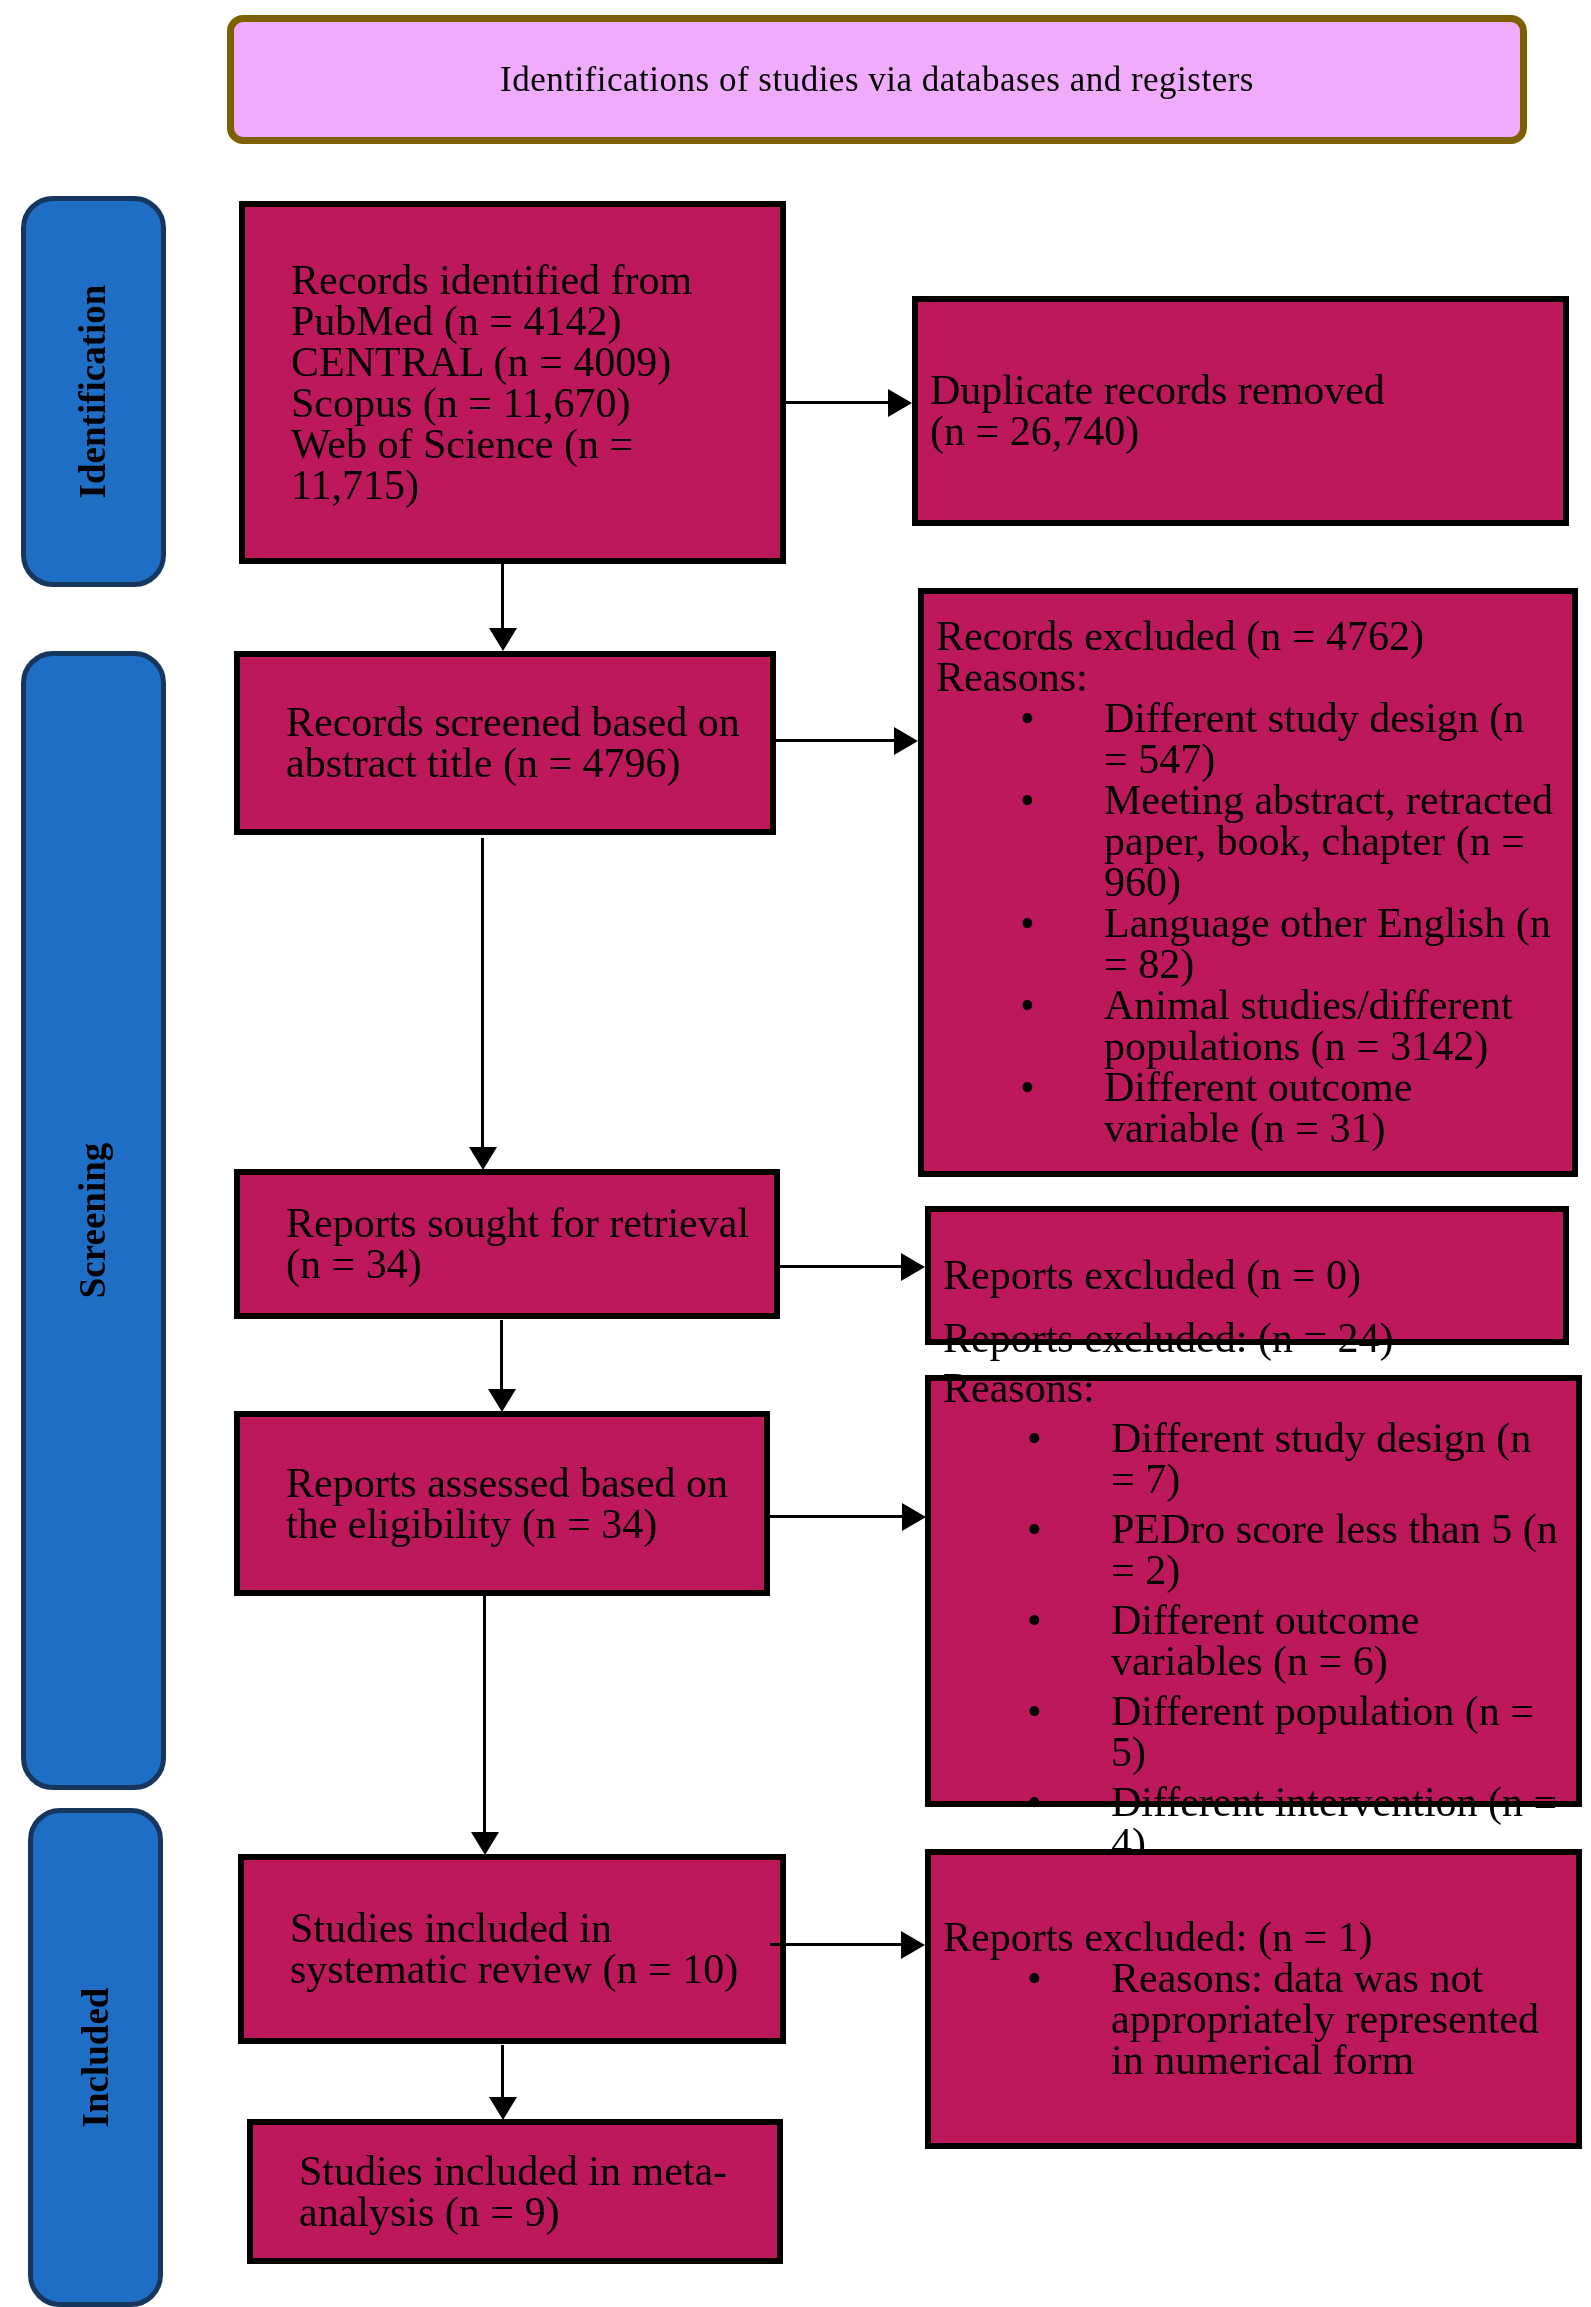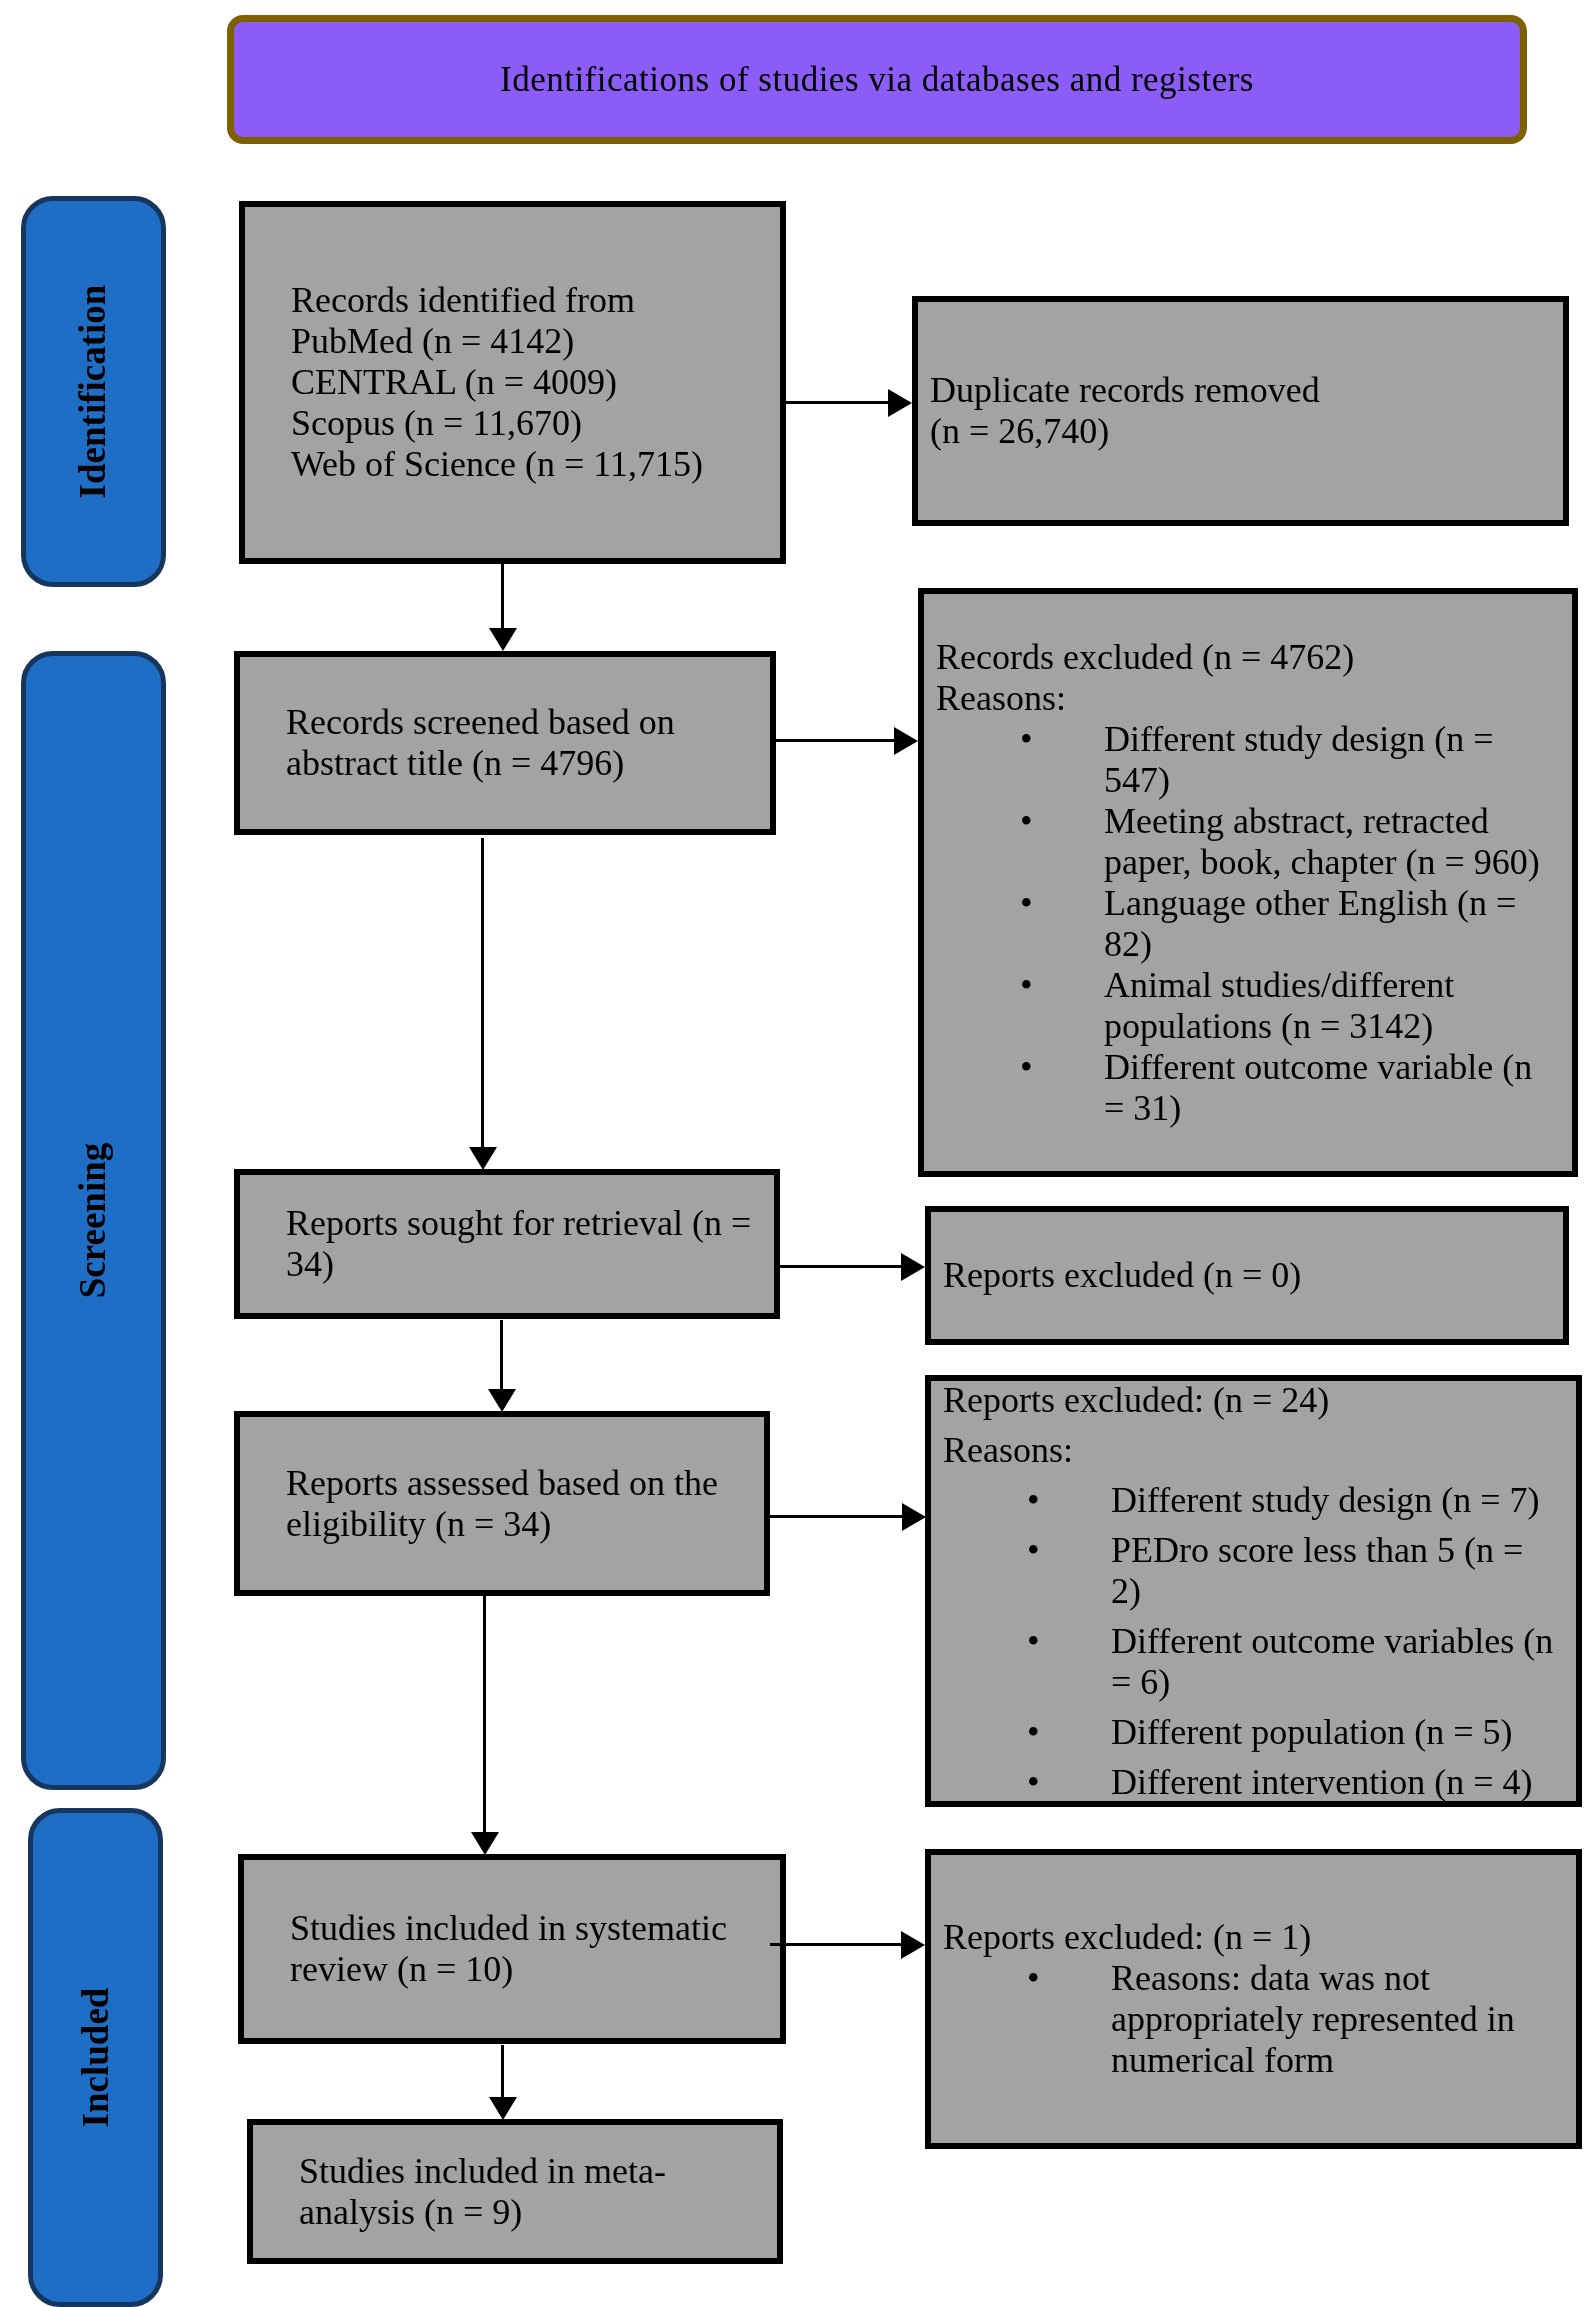--- a/index.html
+++ b/index.html
@@ -1,36 +1,36 @@
 <!DOCTYPE html>
 <html style="font-size:8.6px"><head>
 <meta charset="utf-8">
 <style>
   html,body{margin:0;padding:0;background:#ffffff;}
   .page{position:relative;width:1591px;height:2307px;background:#ffffff;
         font-family:"Liberation Serif","DejaVu Serif",serif;color:#000;}
 
   
   .banner{position:absolute;left:227px;top:15px;width:1286px;height:115px;
-          background:#8b5cf6;border:7px solid #7F6000;border-radius:16px;
+          background:#f0abfc;border:7px solid #7F6000;border-radius:16px;
           display:flex;align-items:center;justify-content:center;}
   .banner-text{font-size:35px;letter-spacing:0.5px;}
 
   
   .stage{position:absolute;background:#1F6EC5;border:5.4px solid #17365D;border-radius:32px;
          display:flex;align-items:center;justify-content:center;}
   .stage-identification{left:20.5px;top:196px;width:135px;height:381px;}
   .stage-screening{left:20.5px;top:651px;width:135px;height:1129px;}
   .stage-included{left:28px;top:1808px;width:125px;height:489px;}
   .stage-label{transform:rotate(-90deg);white-space:nowrap;font-size:37px;font-weight:bold;}
 
   
-  .box{position:absolute;background:#a3a3a3;border:6px solid #000;
+  .box{position:absolute;background:#be185d;border:6px solid #000;
        display:flex;flex-direction:column;justify-content:center;
-       font-size:36px;line-height:41px;box-sizing:border-box;}
+       font-size:42px;line-height:41px;box-sizing:border-box;}
   .pad-l{padding:10.8px 16px 10.8px 46px;}
   .pad-s{padding:10.8px 16px 10.8px 12px;}
 
   .b1{left:239px;top:201px;width:547px;height:363px;}
   .b2{left:912px;top:296px;width:657px;height:230px;}
   .b3{left:234px;top:651px;width:542px;height:184px;}
   .b4{left:918px;top:588px;width:660px;height:589px;}
   .b5{left:234px;top:1169px;width:546px;height:150px;}
   .b6{left:925px;top:1206px;width:644px;height:139px;}
   .b7{left:234px;top:1411px;width:536px;height:185px;}

